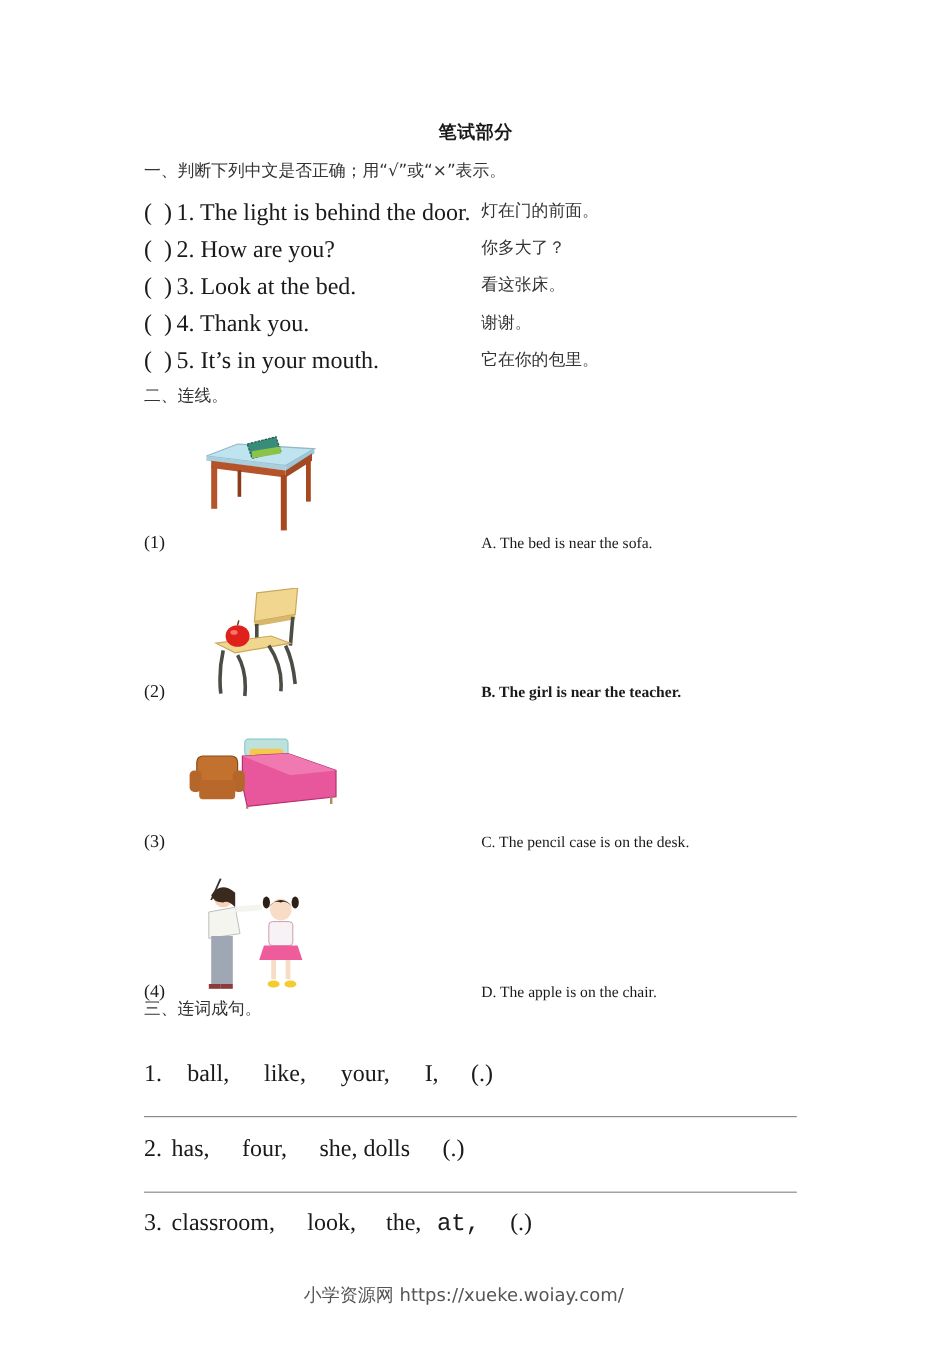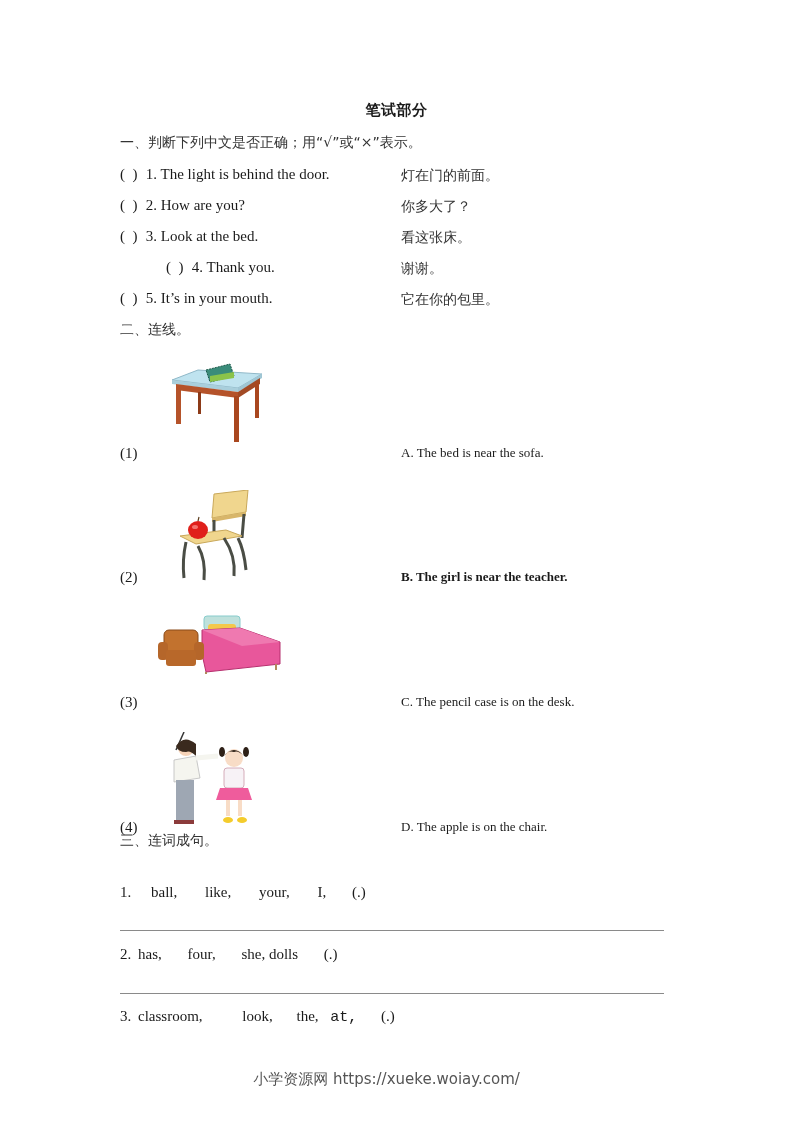--- a/index.html
+++ b/index.html
@@ -2,21 +2,21 @@
 <html><head>
   <meta charset="utf-8">
   <style>
     html, body { margin: 0; padding: 0; background: #ffffff; }
     body { width: 793px; height: 1122px; position: relative; overflow: hidden;
            font-family: "Liberation Serif", "DejaVu Serif", serif; color: #1a1a1a; }
     .abs { position: absolute; white-space: nowrap; }
     .title { left: 0; width: 793px; text-align: center; top: 101px; font-size: 15px; font-weight: bold;
              font-family: "DejaVu Sans", sans-serif; letter-spacing: 0.5px; }
     .sec { font-family: "DejaVu Sans", sans-serif; font-size: 14px; color: #333; left: 120px; }
-    .q { font-size: 15px; left: 120px; }
+    .q { font-size: 20px; left: 120px; }
     .q .paren { display: inline-block; width: 22px; }
     .cn { font-family: "DejaVu Sans", sans-serif; font-size: 14px; color: #333; left: 401px; }
     .num { font-size: 15px; left: 120px; }
     .opt { font-size: 13px; left: 401px; }
     .line { left: 120px; width: 544px; height: 0; border-top: 1px solid #8a8a8a; }
     .words span { display: inline-block; }
     .pic { position: absolute; }
     .footer { left: 0; width: 773px; text-align: center; top: 1070px; font-size: 15px;
               font-family: "DejaVu Sans", sans-serif; color: #555; }
   </style>
@@ -38,21 +38,21 @@
   <span>2. How are you?</span>
 </div>
 <div class="abs cn" style="top:198px;">你多大了？</div>
 
 <div class="abs q" style="top:228px;">
   <span class="paren">(&nbsp;&nbsp;)</span>
   <span>3. Look at the bed.</span>
 </div>
 <div class="abs cn" style="top:213px;margin-top:16px;">看这张床。</div>
 
-<div class="abs q" style="top:259px;margin-left:46px;">
+<div class="abs q" style="top:259px;">
   <span class="paren">(&nbsp;&nbsp;)</span>
   <span>4. Thank you.</span>
 </div>
 <div class="abs cn" style="top:260px;">谢谢。</div>
 
 <div class="abs q" style="top:290px;">
   <span class="paren">(&nbsp;&nbsp;)</span>
   <span>5. It’s in your mouth.</span>
 </div>
 <div class="abs cn" style="top:291px;">它在你的包里。</div>
@@ -143,19 +143,19 @@
   <span style="margin-left:3px;">has,</span>
   <span style="margin-left:22px;">four,</span>
   <span style="margin-left:22px;">she, dolls</span>
   <span style="margin-left:22px;">(.)</span>
 </div>
 <div class="abs line" style="top:993px;"></div>
 
 <div class="abs q words" style="top:1008px;">
   <span>3.</span>
   <span style="margin-left:3px;">classroom,</span>
-  <span style="margin-left:36px;">look,</span>
+  <span style="margin-left:22px;">look,</span>
   <span style="margin-left:20px;">the,</span>
   <span style="margin-left:8px;font-family:Liberation Mono, monospace;">at,</span>
   <span style="margin-left:20px;">(.)</span>
 </div>
 
 <div class="abs footer">小学资源网 https://xueke.woiay.com/</div>
 
 </body></html>

